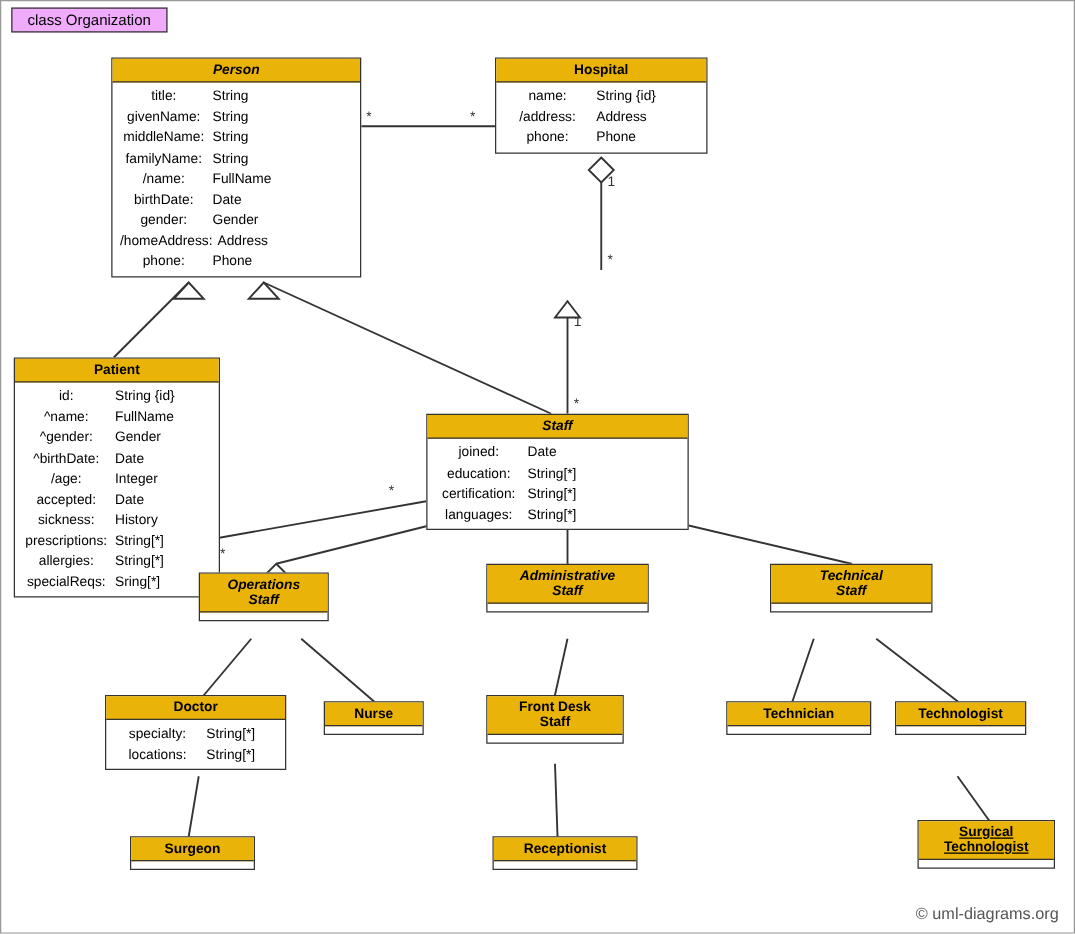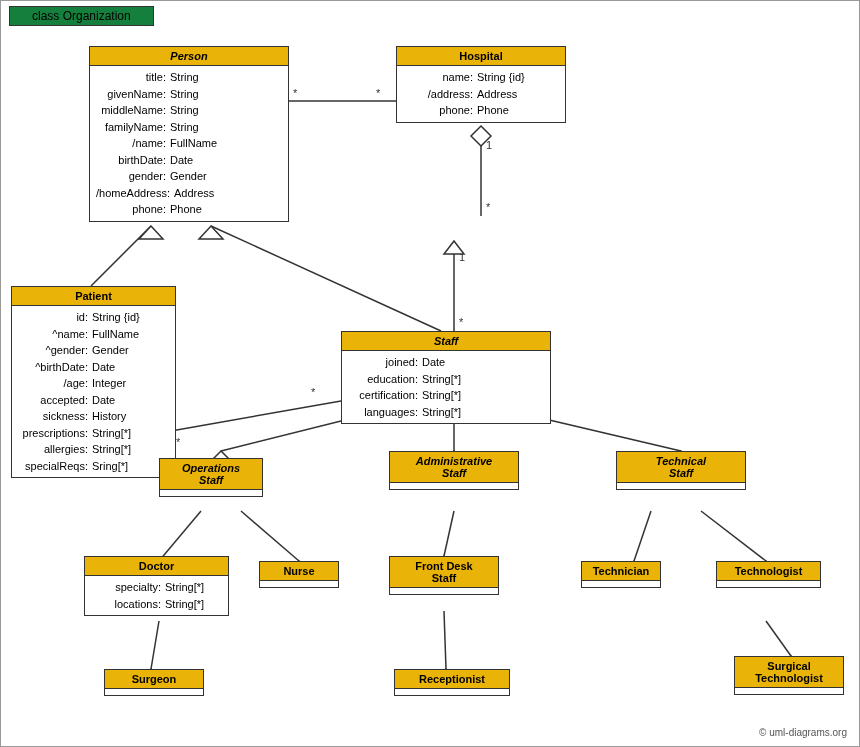--- a/index.html
+++ b/index.html
@@ -29,45 +29,45 @@
       border-bottom: 1.5px solid #333;
       padding: 3px 6px;
       font-weight: bold;
       background: #eab308;
     }
     .class-box .class-title.italic {
       font-style: italic;
     }
     .class-box .class-attrs {
       padding: 3px 6px;
-      text-align: right;
+      text-align: center;
       line-height: 1.5;
       white-space: nowrap;
     }
     .class-box .attr-row {
       display: flex;
       gap: 4px;
     }
     .class-box .attr-name { min-width: 70px; }
     .class-box .attr-type { }
     .diagram-title {
       position: absolute;
       top: 5px;
       left: 8px;
       font-size: 12px;
       border: 1.5px solid #333;
-      padding: 2px 22px;
-      background: #15803d;
+      padding: 2px 12px;
+      background: #f0abfc;
       font-family: Arial, sans-serif;
     }
     .copyright {
       position: absolute;
       bottom: 8px;
       right: 12px;
-      font-size: 10px;
+      font-size: 13px;
       color: #555;
     }
     svg.lines {
       position: absolute;
       top: 0; left: 0;
       width: 860px;
       height: 747px;
       pointer-events: none;
     }
   </style>
@@ -322,21 +322,21 @@
     <div class="class-attrs" style="min-height:6px;"></div>
   </div>
 
   <div class="class-box" style="left:388px; top:555px; width:110px;">
     <div class="class-title">
       Front Desk<br>Staff
     </div>
     <div class="class-attrs" style="min-height:6px;"></div>
   </div>
 
-  <div class="class-box" style="left:580px; top:560px; width:80px;">
+  <div class="class-box" style="left:580px; top:560px; width:116px;">
     <div class="class-title">
       <span>Technician</span>
     </div>
     <div class="class-attrs" style="min-height:6px;"></div>
   </div>
 
   <div class="class-box" style="left:715px; top:560px; width:105px;">
     <div class="class-title">
       <span>Technologist</span>
     </div>
@@ -350,21 +350,21 @@
     <div class="class-attrs" style="min-height:6px;"></div>
   </div>
 
   <div class="class-box" style="left:393px; top:668px; width:116px;">
     <div class="class-title">
       <span>Receptionist</span>
     </div>
     <div class="class-attrs" style="min-height:6px;"></div>
   </div>
 
-  <div class="class-box" style="left:733px; top:655px; width:110px;">
+  <div class="class-box" style="left:733px; top:655px; width:110px;text-decoration:underline;">
     <div class="class-title">
       Surgical<br>Technologist
     </div>
     <div class="class-attrs" style="min-height:6px;"></div>
   </div>
 
   <div class="copyright">
     <span>© uml-diagrams.org</span>
   </div>
 </div>

